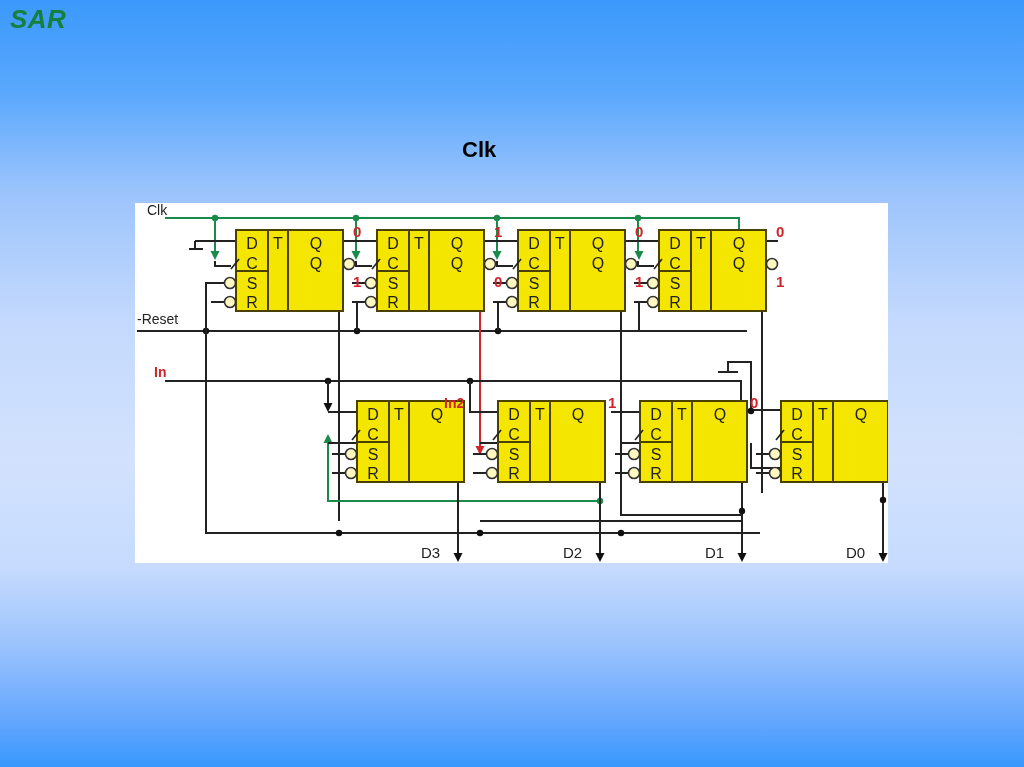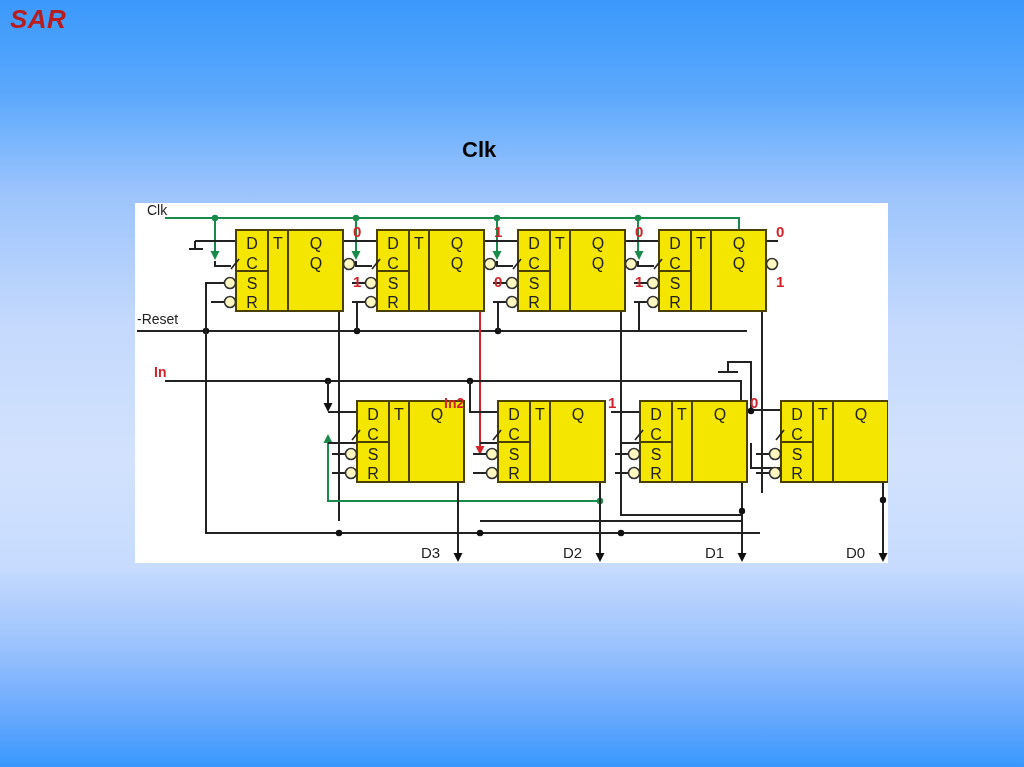--- a/index.html
+++ b/index.html
@@ -5,21 +5,21 @@
   html, body { margin: 0; padding: 0; }
   body {
     width: 1024px; height: 767px; overflow: hidden; position: relative;
     font-family: "Liberation Sans", sans-serif;
     background: linear-gradient(to bottom,
       #3b99fb 0%, #5aa8fd 12%, #9cc4fc 25%, #c4d9fd 42%, #d2e2fd 60%,
       #c6dbfe 74%, #9cc3fd 84%, #6aa9fd 93%, #3898fd 100%);
   }
   .slide-title {
     position: absolute; left: 10px; top: 4px;
-    font-size: 26px; font-weight: bold; font-style: italic; color: #b91c1c;
+    font-size: 26px; font-weight: bold; font-style: italic; color: #15803d;
     letter-spacing: 0.5px;
     text-align: right;
   }
   .slide-subtitle {
     position: absolute; left: 462px; top: 137px;
     font-size: 22px; font-weight: bold; color: #000000;
   }
   .diagram {
     position: absolute; left: 135px; top: 203px; width: 753px; height: 360px;
     background: #ffffff;

